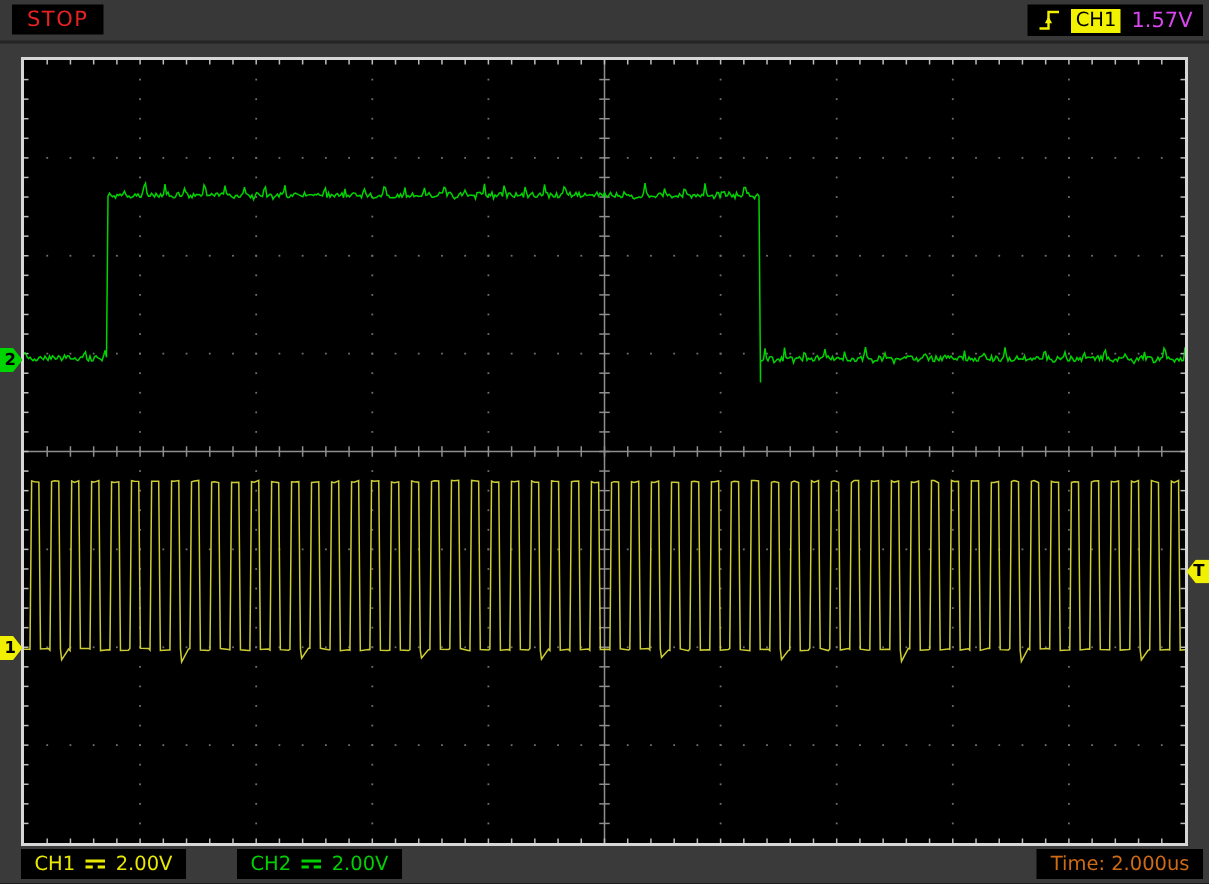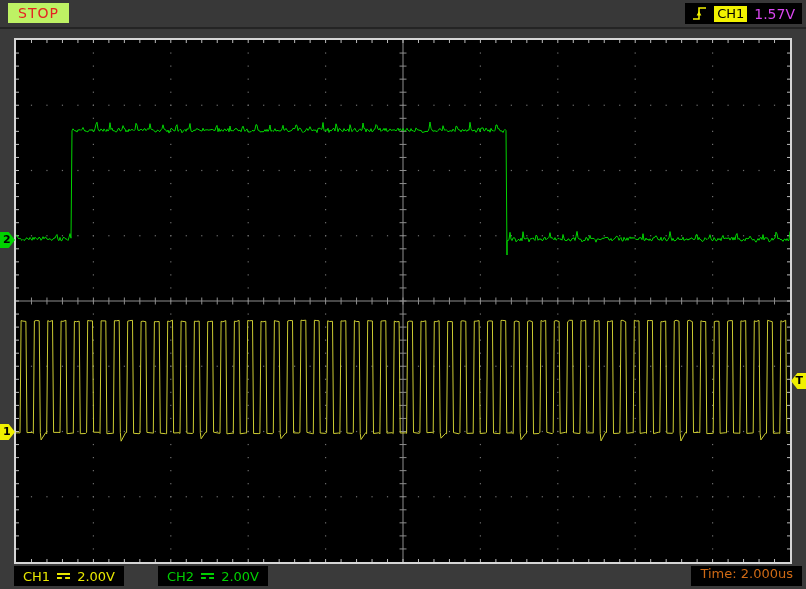--- a/index.html
+++ b/index.html
@@ -4,21 +4,21 @@
 <style>
   html,body{margin:0;padding:0;}
   body{
     width:806px;height:589px;position:relative;overflow:hidden;
     background:#3a3a3a;font-family:"DejaVu Sans",sans-serif;
     -webkit-font-smoothing:none;
   }
   
   .topbar{position:absolute;left:0;top:0;width:806px;height:27px;
           background:#383838;border-bottom:2px solid #242424;}
-  .stop-badge{position:absolute;left:8px;top:3px;height:20px;background:#bef264;
+  .stop-badge{position:absolute;left:8px;top:3px;height:20px;background:#000000;
               color:#e62222;font-size:14px;letter-spacing:1px;
               display:flex;align-items:center;padding:0 10px;}
   .trig-badge{position:absolute;right:4px;top:3px;height:21px;background:#000;
               display:flex;align-items:center;gap:7px;padding:0 7px;}
   .trig-chip{background:#f2f200;color:#000;font-size:13px;line-height:16px;padding:0 3px;}
   .trig-level{color:#d946ef;font-size:14px;}
   
   .plot{position:absolute;left:14px;top:38px;width:774px;height:522px;
         background:#000;border:2px solid #d6d6d6;}
   .plot svg{position:absolute;left:0;top:0;}
@@ -30,21 +30,21 @@
   .marker.left-pt{clip-path:polygon(100% 0,42% 0,0 50%,42% 100%,100% 100%);
                   text-align:right;padding-right:3px;box-sizing:border-box;}
   .m-ch2{background:#00d400;left:0;top:232px;}
   .m-ch1{background:#f0f000;left:0;top:424px;}
   .m-trig{background:#f0f000;left:791px;top:373px;}
   
   .badge{position:absolute;top:566px;height:20px;background:#000;
          display:flex;align-items:center;gap:7px;padding:0 9px;font-size:13px;}
   .badge-ch1{left:14px;color:#e8e800;}
   .badge-ch2{left:158px;color:#00d000;}
-  .badge-right{right:4px;color:#cf6a15;gap:30px;flex-direction:column;}
+  .badge-right{right:4px;color:#cf6a15;gap:30px;}
   .coup{display:inline-block;width:13px;}
   .coup i{display:block;width:13px;height:0;border-top:2px solid currentColor;}
   .coup i.dash{border-top-style:dashed;margin-top:2px;}
 </style>
 </head>
 <body>
 
 <div class="topbar">
   <div class="stop-badge">
     <span>STOP</span>

